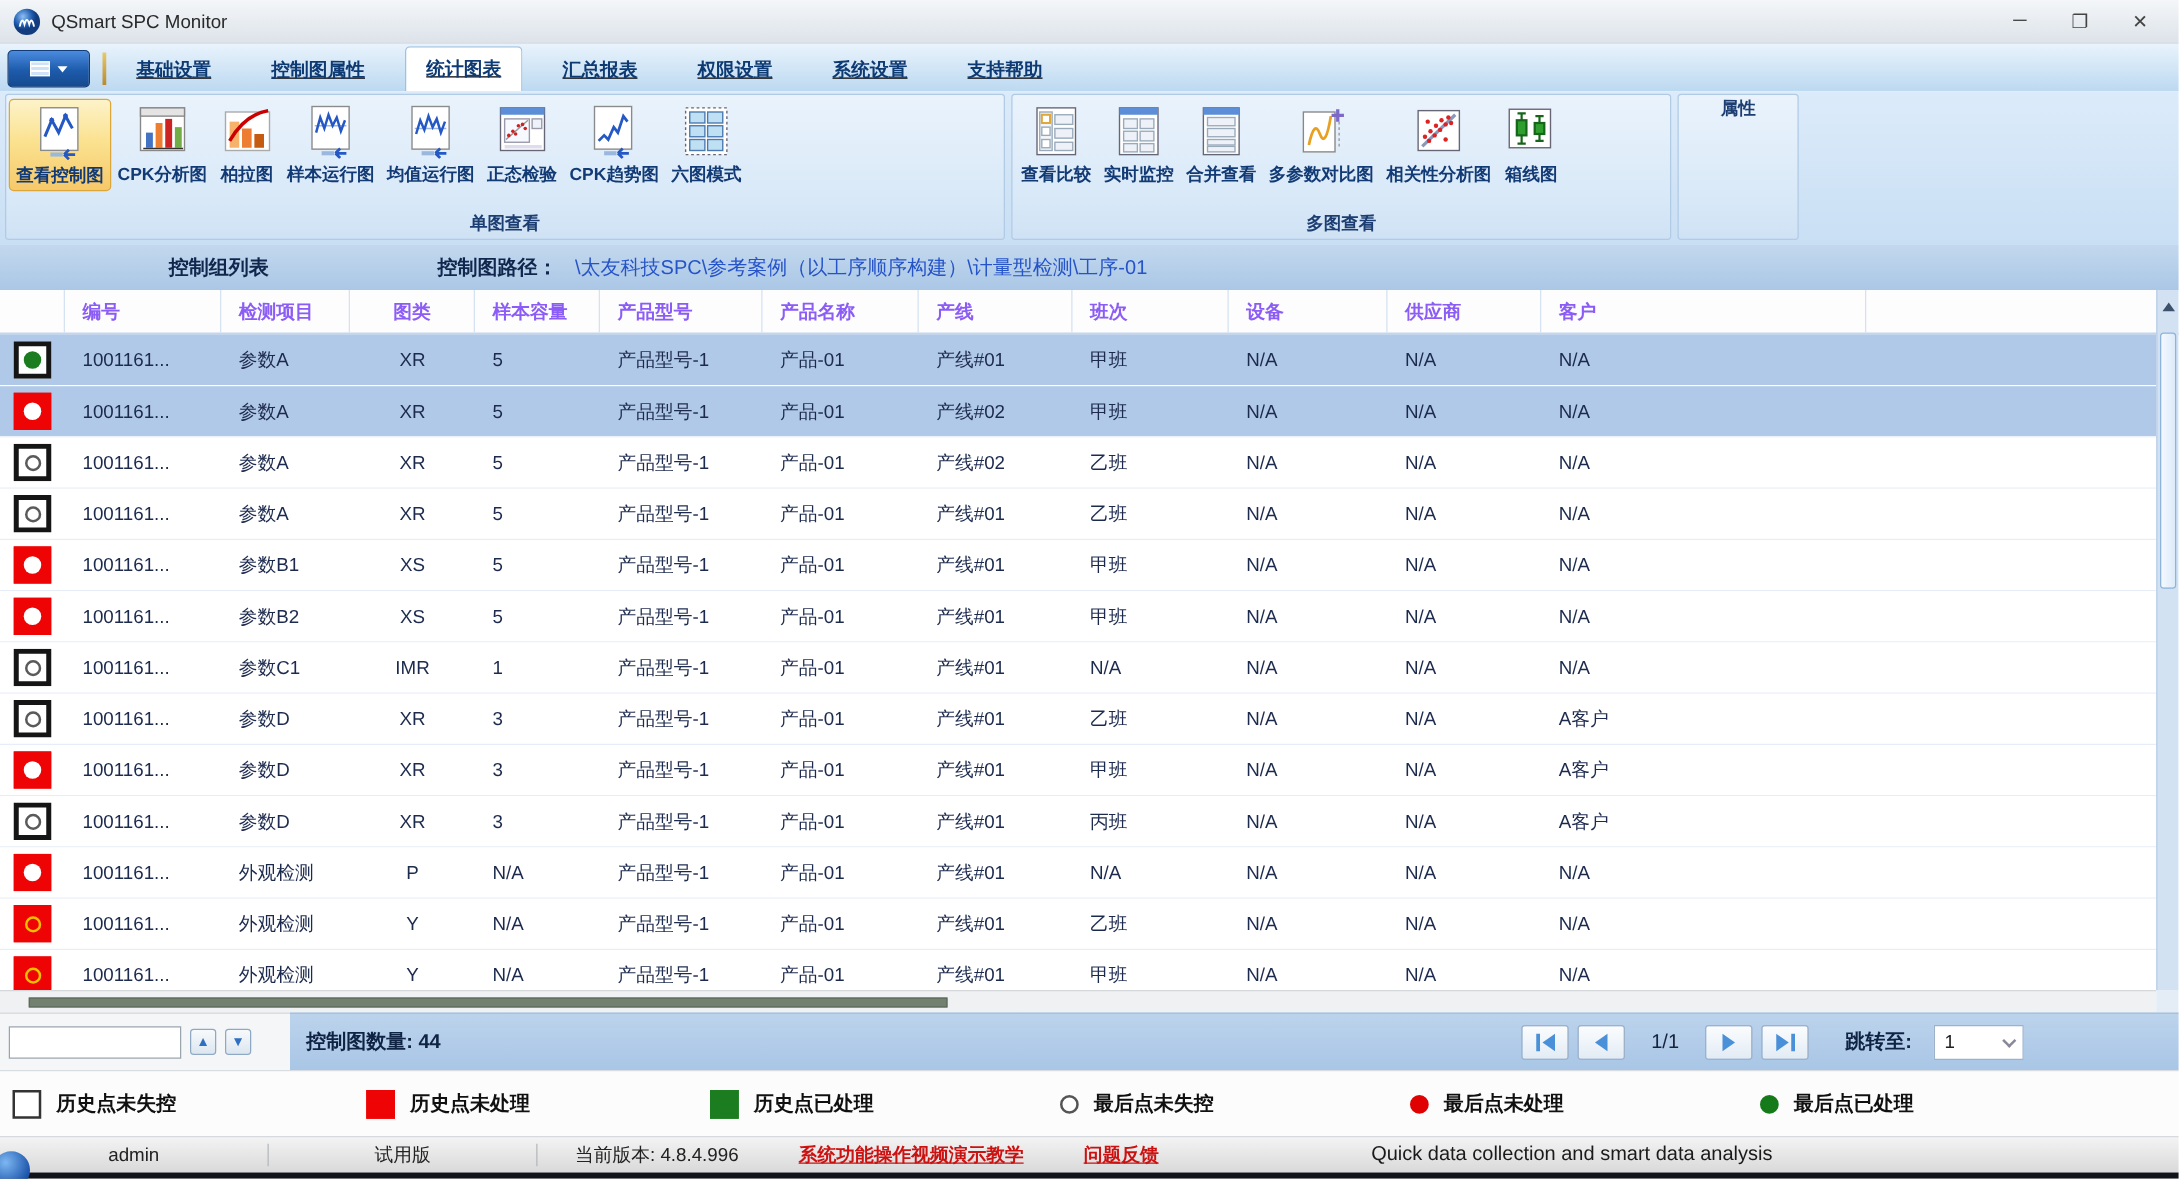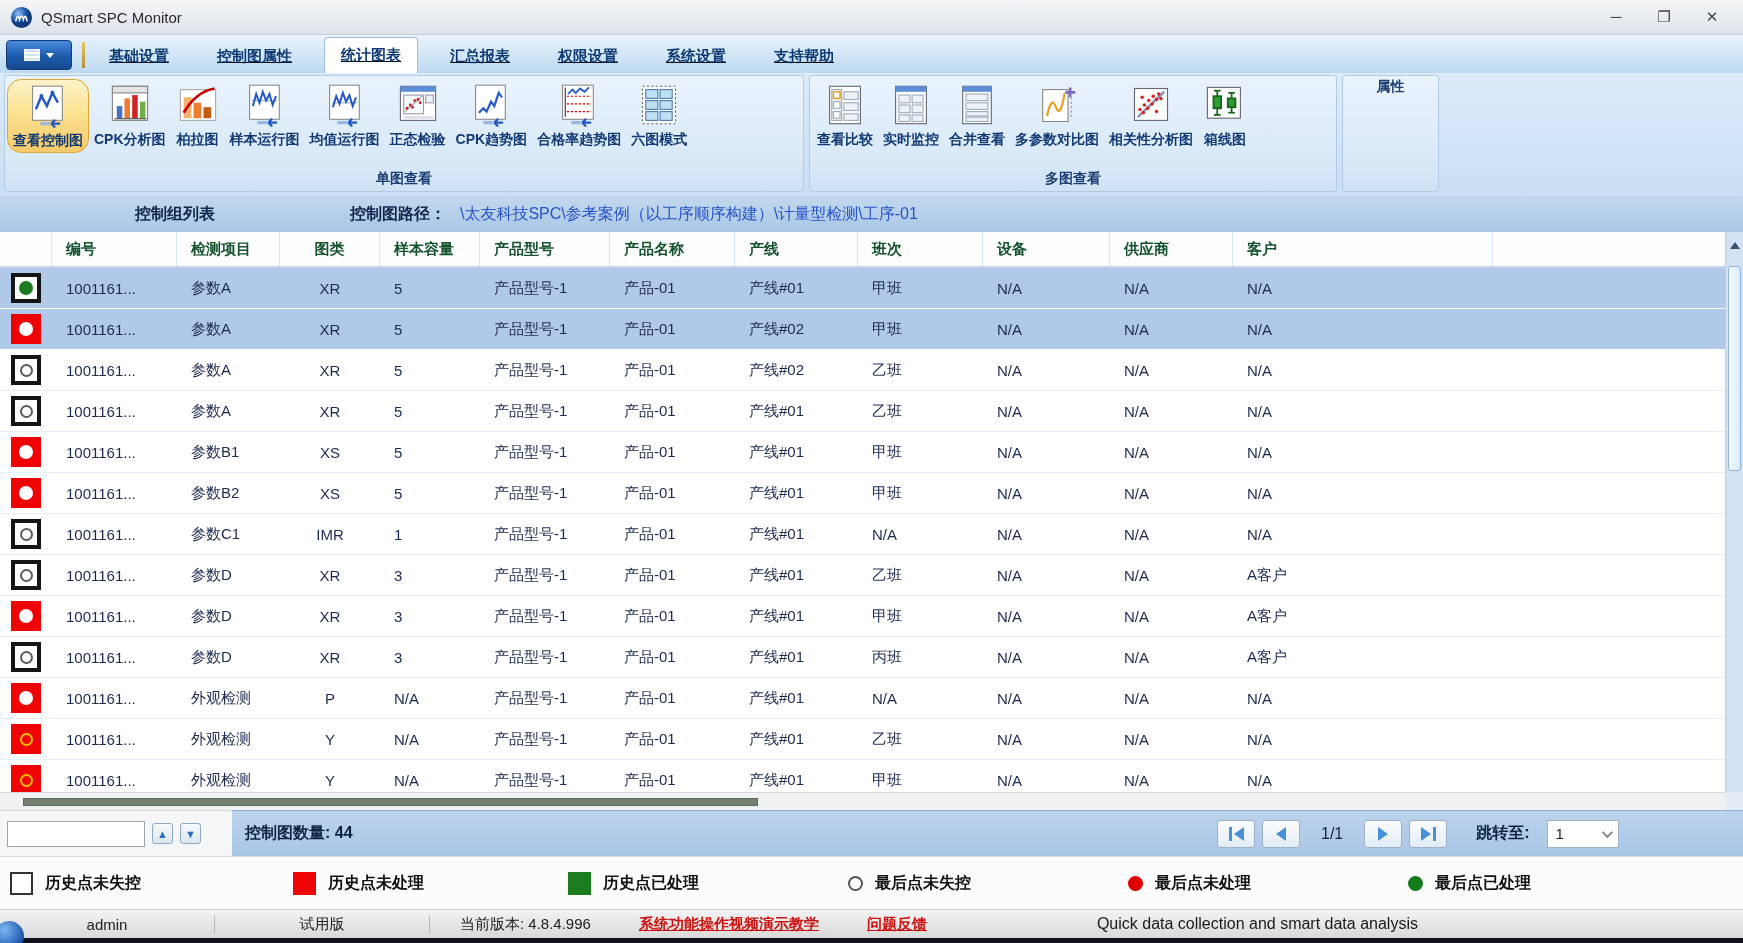--- a/index.html
+++ b/index.html
@@ -27,21 +27,21 @@
   .tabs { display:flex; height:100%; align-items:flex-end; }
   .tab { padding:8px 16px 7px; font-size:15px; font-weight:bold; color:#0e3a74; margin-right:16px; }
   .tab.active { background:#fff; border:1px solid #9fc0de; border-bottom:none; border-radius:4px 4px 0 0; padding-bottom:8px; }
 
   
   .ribbon { position:absolute; left:0; top:73px; width:100%; height:123px;
     background:linear-gradient(#dcebfa,#c9dff4); padding:2px 0 2px 4px; display:flex; gap:5px; }
   .rgroup { height:117px; border:1px solid #b2cbe5; border-radius:3px;
     background:linear-gradient(#eaf3fc,#d9e9f8 70%,#cfe2f4); display:flex; flex-direction:column; }
   .rbtns { flex:1; display:flex; align-items:flex-start; padding:3px 2px 0; }
-  .rbtn { display:flex; flex-direction:column; align-items:center; padding:4px 5px 2px; border-radius:14px; }
+  .rbtn { display:flex; flex-direction:column; align-items:center; padding:4px 5px 2px; border-radius:4px; }
   .rbtn.hl { background:linear-gradient(#fdf3c9,#fbe291 45%,#f6c969); border:1px solid #dba63c; }
   .rbtn .ric { width:44px; height:44px; }
   .rbtn .ric svg { width:44px; height:44px; }
   .rbtn .rlb { font-size:14px; font-weight:bold; color:#123a75; white-space:nowrap; margin-top:4px; }
   .rglabel { text-align:center; font-size:14px; font-weight:bold; color:#1d3e72; padding:2px 0 3px; }
 
   
   .pathbar { position:absolute; left:0; top:196px; width:100%; height:36px;
     background:linear-gradient(#c3d8ee,#aac7e6); display:flex; align-items:center; }
   .treeheader { width:232px; font-size:16px; font-weight:bold; color:#10264d; padding-left:135px; white-space:nowrap; flex:none; }
@@ -52,21 +52,21 @@
   .main { position:absolute; left:0; top:232px; width:100%; height:578px; display:flex; }
   .sidebar { width:232px; flex:none; background:#fff; border-right:4px solid #cfe0f2; position:relative; }
   .treenode { display:flex; align-items:center; margin:10px 0 0 6px; }
   .expander { width:13px; height:13px; border:1px solid #888; background:#fff; position:relative; flex:none; }
   .expander:before { content:""; position:absolute; left:2px; top:5px; width:7px; height:1px; background:#444; }
   .expander:after  { content:""; position:absolute; left:5px; top:2px; width:1px; height:7px; background:#444; }
   .treelabel { margin-left:6px; font-size:15px; color:#0d2547; background:#a9c7e8; padding:2px 6px; }
 
   .tablewrap { position:relative; flex:1; background:#fff; overflow:hidden; }
   .thead { display:flex; height:36px; background:#fdfdfe; border-bottom:2px solid #c3d6ec; }
-  .th { display:flex; align-items:center; font-size:15px; font-weight:bold; color:#14532d;
+  .th { display:flex; align-items:center; font-size:15px; font-weight:bold; color:#8b5cf6;
         border-right:1px solid #d4e2f1; padding:0 0 0 14px; flex:none; }
   .th.center { justify-content:center; padding:0; }
   .tbody { position:absolute; left:0; top:36px; right:18px; bottom:18px; overflow:hidden; }
   .trow { display:flex; height:41px; align-items:center; background:#fff; border-bottom:1px solid #e7eef7; }
   .trow.sel { background:#b1c9e8; border-bottom:1px solid #fff; }
   .td { font-size:15px; color:#1c2a4e; padding-left:14px; flex:none; white-space:nowrap; overflow:hidden; }
   .td.center { text-align:center; padding:0; }
   .td.iconcell { display:flex; justify-content:center; padding:0; }
 
   .sicon { width:30px; height:30px; display:flex; align-items:center; justify-content:center; flex:none; }
@@ -248,35 +248,20 @@
           <span class="ric"><svg viewBox="0 0 40 40">
               <rect x="6" y="2" width="27" height="31" fill="#fff" stroke="#8a8a8a"></rect>
               <polyline points="9,27 13,23 16,26 20,17 23,21 27,9 30,13" fill="none" stroke="#2458c4" stroke-width="2"></polyline>
               <path d="M31 36 h-8 m0 0 l3.5 -3.5 m-3.5 3.5 l3.5 3.5" stroke="#2458c4" stroke-width="2" fill="none"></path>
               <rect x="13" y="34.5" width="9" height="3" fill="#9ab8dd"></rect>
             </svg></span>
           <span class="rlb">CPK趋势图</span>
         </div>
         <div class="rbtn">
           <span class="ric"><svg viewBox="0 0 40 40">
-              <rect x="5" y="2" width="28" height="31" fill="#fff" stroke="#8a8a8a"></rect>
-              <line x1="7.5" y1="4" x2="7.5" y2="31" stroke="#334"></line>
-              <g stroke="#c00" stroke-dasharray="2,1.6">
-                <line x1="9" y1="12" x2="31" y2="12"></line>
-                <line x1="9" y1="19" x2="31" y2="19"></line>
-                <line x1="9" y1="26" x2="31" y2="26"></line>
-              </g>
-              <polyline points="10,10 14,6 17,9 21,5 25,8 29,4" fill="none" stroke="#2458c4" stroke-width="1.6"></polyline>
-              <path d="M31 36 h-8 m0 0 l3.5 -3.5 m-3.5 3.5 l3.5 3.5" stroke="#2458c4" stroke-width="2" fill="none"></path>
-              <rect x="13" y="34.5" width="9" height="3" fill="#9ab8dd"></rect>
-            </svg></span>
-          <span class="rlb">合格率趋势图</span>
-        </div>
-        <div class="rbtn">
-          <span class="ric"><svg viewBox="0 0 40 40">
               <rect x="5" y="3" width="30" height="34" fill="#fff" stroke="#667" stroke-dasharray="2,2"></rect>
               <g fill="#bfe0f2" stroke="#4a7ab0">
                 <rect x="8" y="6" width="11" height="8"></rect>
                 <rect x="21" y="6" width="11" height="8"></rect>
                 <rect x="8" y="16" width="11" height="8"></rect>
                 <rect x="21" y="16" width="11" height="8"></rect>
                 <rect x="8" y="26" width="11" height="8"></rect>
                 <rect x="21" y="26" width="11" height="8"></rect>
               </g>
             </svg></span>

